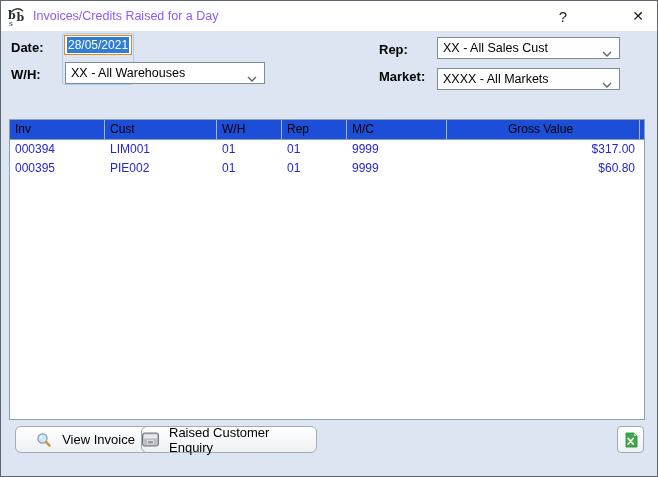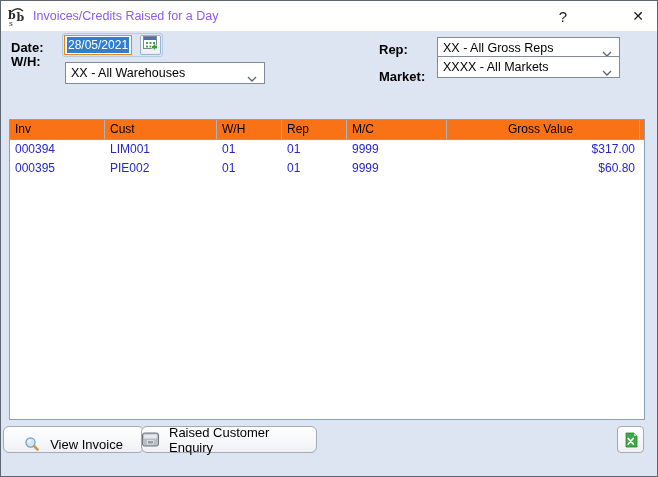--- a/index.html
+++ b/index.html
@@ -22,29 +22,30 @@
     position:absolute; top:0; height:30px; width:38px;
     display:flex; align-items:center; justify-content:center;
     font-size:15px; color:#1a1a1a; cursor:default;
   }
   .tb-help { right:75px; }
   .tb-close { right:0; font-size:14px; }
 
   
   .lbl { position:absolute; font-size:13px; font-weight:bold; color:#000; }
   .lbl-date   { left:10px;  top:39px; }
-  .lbl-wh     { left:10px;  top:53px; }
+  .lbl-wh     { left:10px;  top:66px; }
   .lbl-rep    { left:378px; top:41px; }
   .lbl-market { left:378px; top:68px; }
 
   .date-group {
     position:absolute; left:61px; top:32px;
     display:inline-flex; align-items:center; gap:8px;
     border:1px solid #aecbe8; border-radius:3px; padding:1px;
     background:#dce5f1;
+    flex-direction:column;
   }
   .date-input {
     width:68px; height:20px; background:#ffffff;
     border:1px solid #e0891a; display:flex; align-items:center;
     padding-left:2px; font-size:12px;
   }
   .date-input .sel { background:#2e7ed2; color:#ffffff; padding:1px 1px; }
   .cal-btn {
     width:21px; height:20px; border:1px solid #9ab4cf; border-radius:2px;
     background:linear-gradient(#fdfefe,#e9eff5);
@@ -52,32 +53,32 @@
   }
 
   .combo {
     position:absolute; height:22px; background:#ffffff;
     border:1px solid #7f8b99; display:flex; align-items:center;
     font-size:12.5px; color:#000; padding-left:5px;
   }
   .combo .chev { position:absolute; right:7px; top:8px; }
   .combo-wh     { left:64px;  top:61px; width:200px; }
   .combo-rep    { left:436px; top:36px; width:183px; }
-  .combo-market { left:436px; top:55px; width:183px; }
+  .combo-market { left:436px; top:67px; width:183px; }
 
   
   .table {
     position:absolute; left:8px; top:118px; width:636px; height:301px;
     background:#ffffff; border:1px solid #8aa0b5;
   }
   .trow {
     display:grid;
     grid-template-columns:95px 112px 65px 65px 100px 1fr 4px;
   }
-  .thead { border-bottom:1px solid #8aa0b5; background:#f97316; }
+  .thead { border-bottom:1px solid #8aa0b5; background:#1d4ed8; }
   .th {
     height:19px; line-height:19px; font-size:12px; color:#000;
     padding-left:5px; border-right:1px solid #a9b4c3;
     white-space:nowrap; overflow:hidden;
   }
   .th.right { text-align:center; padding-right:5px; padding-left:0; }
   .th.filler { padding:0; border-right:none; }
   .data-row { height:19px; }
   .td {
     height:19px; line-height:19px; font-size:12px; color:#2525cf;
@@ -87,21 +88,21 @@
   .td.filler { padding:0; }
 
   
   .btn {
     position:absolute; top:425px; height:27px;
     border:1px solid #a3aab4; border-radius:6px;
     background:linear-gradient(#ffffff,#eef1f4);
     display:flex; align-items:center; justify-content:center; gap:10px;
     font-size:13px; color:#000; cursor:default;
   }
-  .btn-view   { left:2px;  width:141px;align-items:flex-end; }
+  .btn-view   { left:14px;  width:141px; }
   .btn-global { left:140px; width:176px; }
   .btn-excel  { left:616px; width:27px; border-radius:4px; gap:0; }
   .btn .ic { flex:0 0 auto; display:flex; }
 </style>
 </head>
 <body>
 
 <div class="window">
 
   <div class="titlebar">
@@ -146,21 +147,21 @@
     <span>XX - All Warehouses</span>
     <span class="chev">
       <svg width="10" height="6" viewBox="0 0 10 6">
           <path d="M1 1 L5 5 L9 1" fill="none" stroke="#5a6572" stroke-width="1.3"></path>
         </svg>
     </span>
   </div>
 
   <span class="lbl lbl-rep">Rep:</span>
   <div class="combo combo-rep">
-    <span>XX - All Gross Reps</span>
+    <span>XX - All Sales Cust</span>
     <span class="chev">
       <svg width="10" height="6" viewBox="0 0 10 6">
           <path d="M1 1 L5 5 L9 1" fill="none" stroke="#5a6572" stroke-width="1.3"></path>
         </svg>
     </span>
   </div>
 
   <span class="lbl lbl-market">Market:</span>
   <div class="combo combo-market">
     <span>XXXX - All Markets</span>

